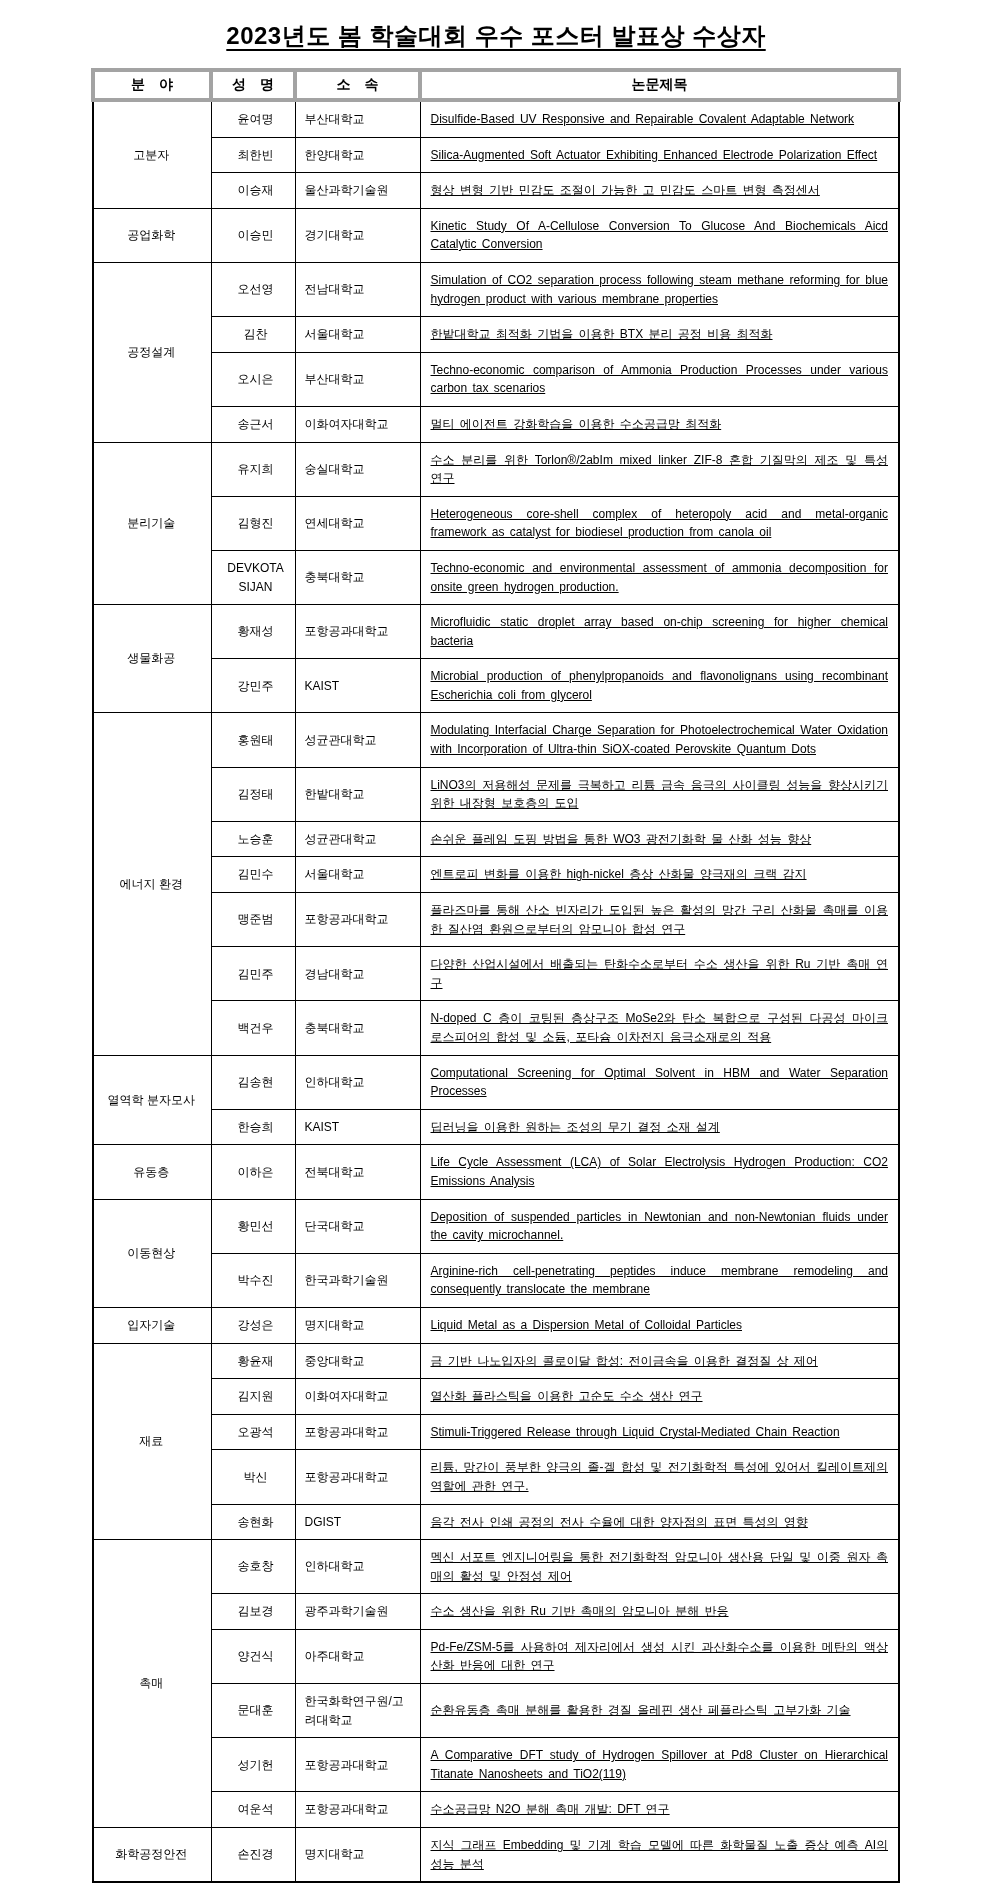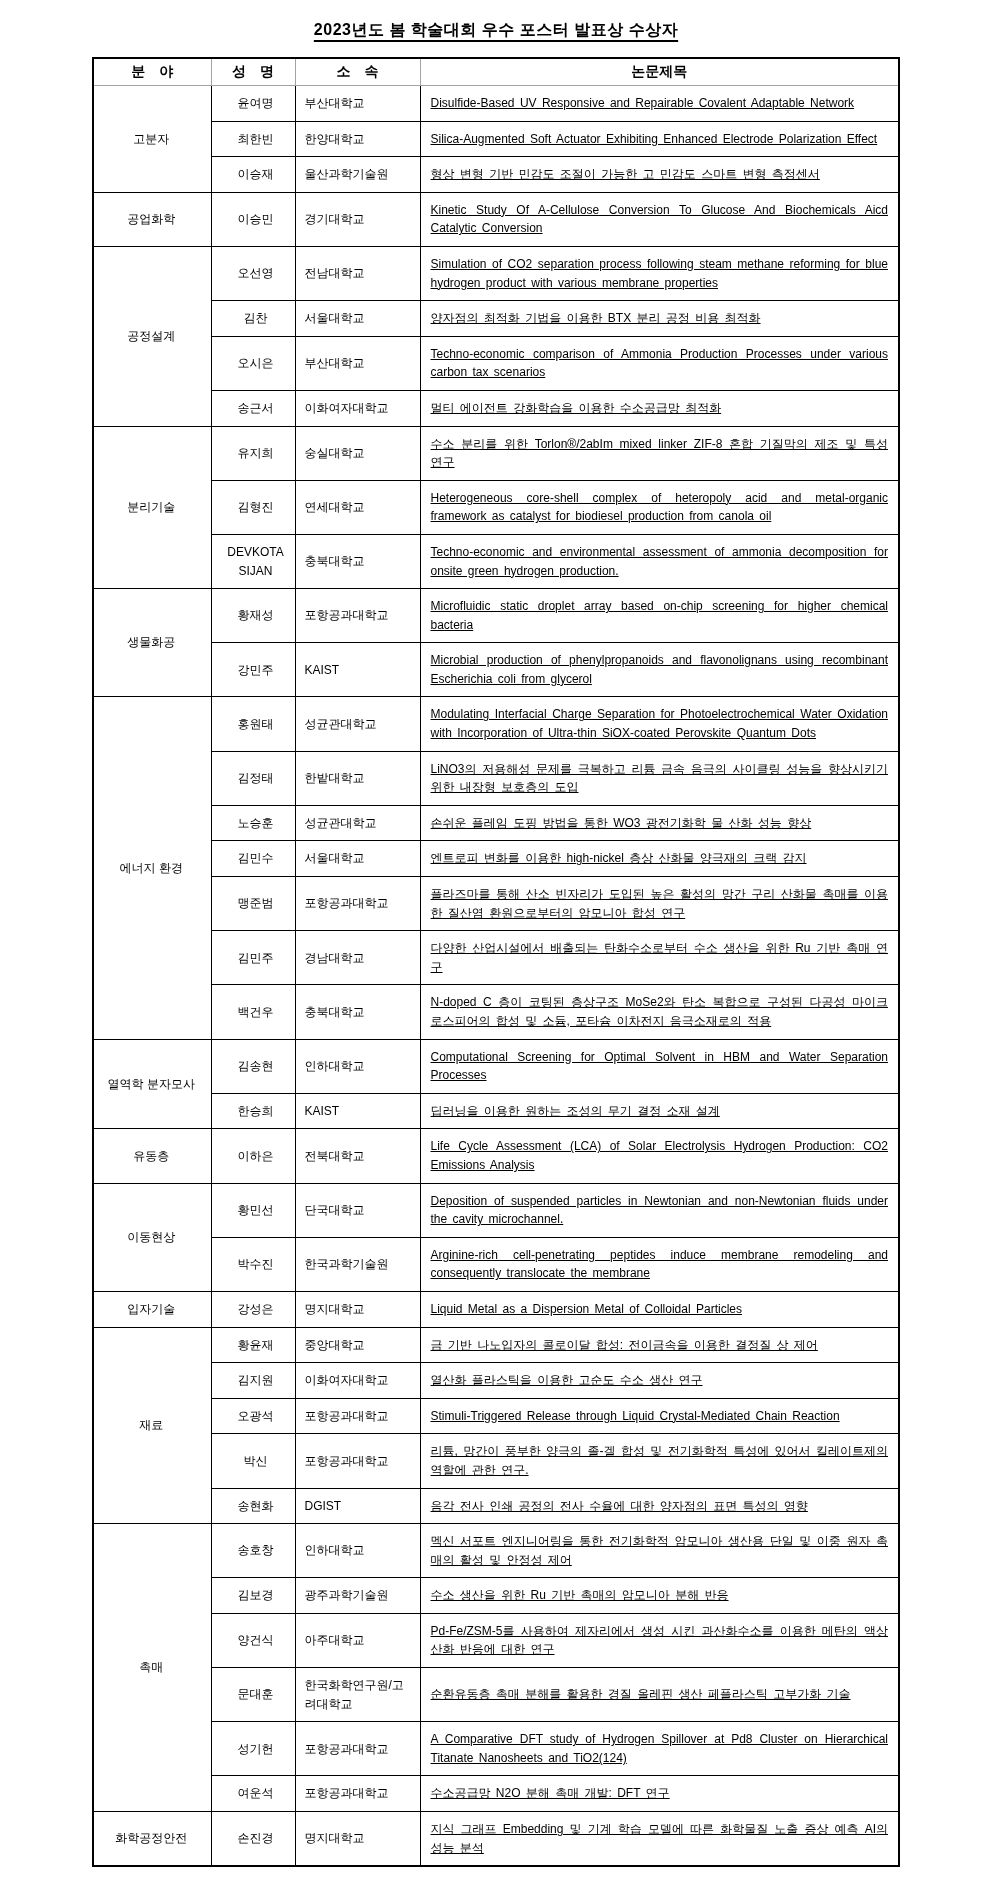--- a/index.html
+++ b/index.html
@@ -10,41 +10,41 @@
     font-family: "Liberation Sans", "DejaVu Sans", sans-serif;
   }
   .page {
     width: 992px;
     box-sizing: border-box;
     padding: 12px 0 30px 0;
     background: #ffffff;
   }
   .page-title {
     text-align: center;
-    font-size: 16px;
+    font-size: 24px;
     font-weight: bold;
     letter-spacing: 0.5px;
     text-decoration: underline;
     text-underline-offset: 5px;
     text-decoration-thickness: 2px;
     margin: 8px 0 16px 0;
   }
   table.winners-table {
     border-collapse: collapse;
     table-layout: fixed;
     width: 806px;
     margin: 0 auto;
     border: 2px solid #000;
   }
   .winners-table col.c-field  { width: 118px; }
   .winners-table col.c-name   { width: 84px;  }
   .winners-table col.c-affil  { width: 125px; }
   .winners-table col.c-title  { width: 479px; }
   .winners-table th {
-    border: 1px solid #a3a3a3;
+    border: 4px solid #a3a3a3;
     font-size: 14px;
     font-weight: bold;
     padding: 4px 2px;
     text-align: center;
     background: #ffffff;
   }
   .winners-table td {
     border: 1px solid #000;
     font-size: 12px;
     line-height: 1.55;
@@ -124,21 +124,21 @@
         </tr>
         <tr>
           <td class="field-cell" rowspan="4">공정설계</td>
           <td class="name-cell">오선영</td>
           <td class="affil-cell">전남대학교</td>
           <td class="title-cell">Simulation of CO2 separation process following steam methane reforming for blue hydrogen product with various membrane properties</td>
         </tr>
         <tr>
           <td class="name-cell">김찬</td>
           <td class="affil-cell">서울대학교</td>
-          <td class="title-cell">양자점의 최적화 기법을 이용한 BTX 분리 공정 비용 최적화</td>
+          <td class="title-cell">한밭대학교 최적화 기법을 이용한 BTX 분리 공정 비용 최적화</td>
         </tr>
         <tr>
           <td class="name-cell">오시은</td>
           <td class="affil-cell">부산대학교</td>
           <td class="title-cell">Techno-economic comparison of Ammonia Production Processes under various carbon tax scenarios</td>
         </tr>
         <tr>
           <td class="name-cell">송근서</td>
           <td class="affil-cell">이화여자대학교</td>
           <td class="title-cell">멀티 에이전트 강화학습을 이용한 수소공급망 최적화</td>
@@ -283,21 +283,21 @@
           <td class="title-cell">Pd-Fe/ZSM-5를 사용하여 제자리에서 생성 시킨 과산화수소를 이용한 메탄의 액상산화 반응에 대한 연구</td>
         </tr>
         <tr>
           <td class="name-cell">문대훈</td>
           <td class="affil-cell">한국화학연구원/고려대학교</td>
           <td class="title-cell">순환유동층 촉매 분해를 활용한 경질 올레핀 생산 페플라스틱 고부가화 기술</td>
         </tr>
         <tr>
           <td class="name-cell">성기헌</td>
           <td class="affil-cell">포항공과대학교</td>
-          <td class="title-cell">A Comparative DFT study of Hydrogen Spillover at Pd8 Cluster on Hierarchical Titanate Nanosheets and TiO2(124)</td>
+          <td class="title-cell">A Comparative DFT study of Hydrogen Spillover at Pd8 Cluster on Hierarchical Titanate Nanosheets and TiO2(119)</td>
         </tr>
         <tr>
           <td class="name-cell">여운석</td>
           <td class="affil-cell">포항공과대학교</td>
           <td class="title-cell">수소공급망 N2O 분해 촉매 개발: DFT 연구</td>
         </tr>
         <tr>
           <td class="field-cell" rowspan="1">화학공정안전</td>
           <td class="name-cell">손진경</td>
           <td class="affil-cell">명지대학교</td>

